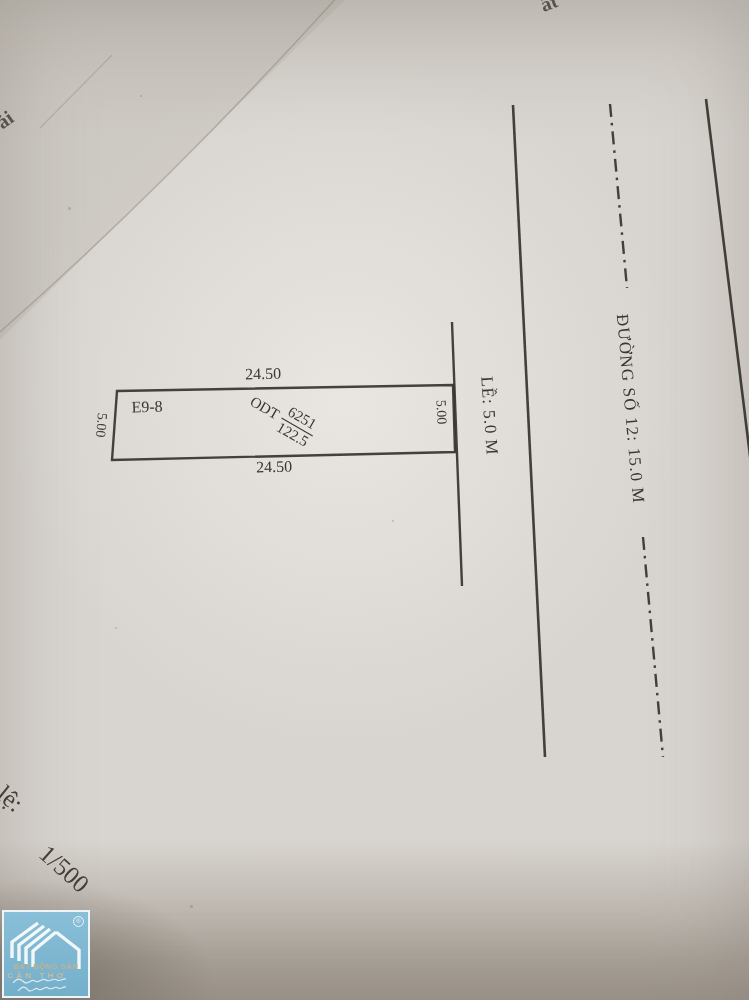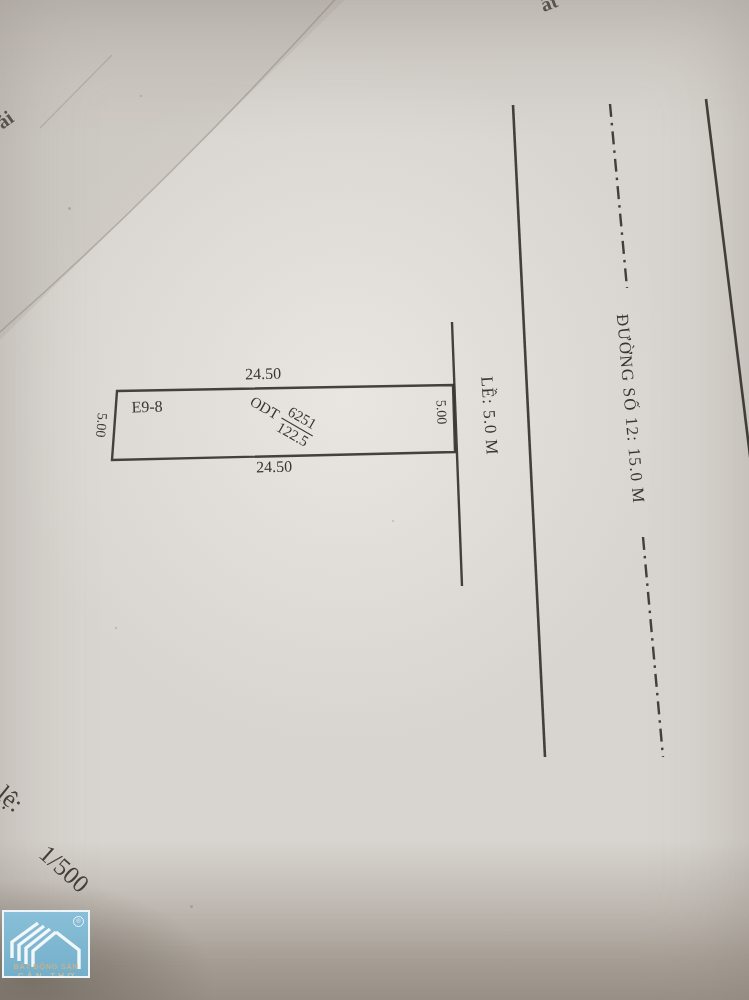--- a/index.html
+++ b/index.html
@@ -33,36 +33,36 @@
   .frag{color:#514d45;}
 
   
   .parcel{display:flex;align-items:center;gap:4px;font-size:15px;}
   .parcel .frac{display:inline-flex;flex-direction:column;align-items:center;line-height:1.05;}
   .parcel .num{border-bottom:1.6px solid #2e2a24;padding:0 3px 1px 3px;}
   .parcel .den{padding-top:1px;}
 
   
   .logo{
-    position:absolute;left:2px;top:910px;width:88px;height:68px;
+    position:absolute;left:2px;top:910px;width:88px;height:88px;
     background:linear-gradient(to bottom,#89bfd8,#74afca);
     border:2px solid #eef5f9;
     box-sizing:border-box;
     font-family:"Liberation Sans","DejaVu Sans",sans-serif;
     overflow:hidden;
   }
   .logo-art{position:absolute;left:0;top:0;}
   .logo-reg{
     position:absolute;right:4px;top:4px;width:9px;height:9px;
     border:1px solid #f0f6fa;border-radius:50%;
     color:#f0f6fa;font-size:6px;line-height:9px;text-align:center;
   }
   .logo-t1{position:absolute;left:0;right:0;top:50px;text-align:center;
     font-size:7.5px;font-weight:bold;letter-spacing:.6px;color:#c3b190;}
-  .logo-t2{position:absolute;left:0;right:0;top:59px;text-align:center;
+  .logo-t2{position:absolute;left:0;right:0;top:59px;
     font-size:8px;font-weight:bold;letter-spacing:3.2px;text-indent:3.2px;color:#ccbb9a;}
 </style>
 </head>
 <body>
 
 <div class="photo">
 
   <div class="shade shade-bright"></div>
   <div class="shade shade-top"></div>
   <div class="shade shade-foldcorner"></div>

